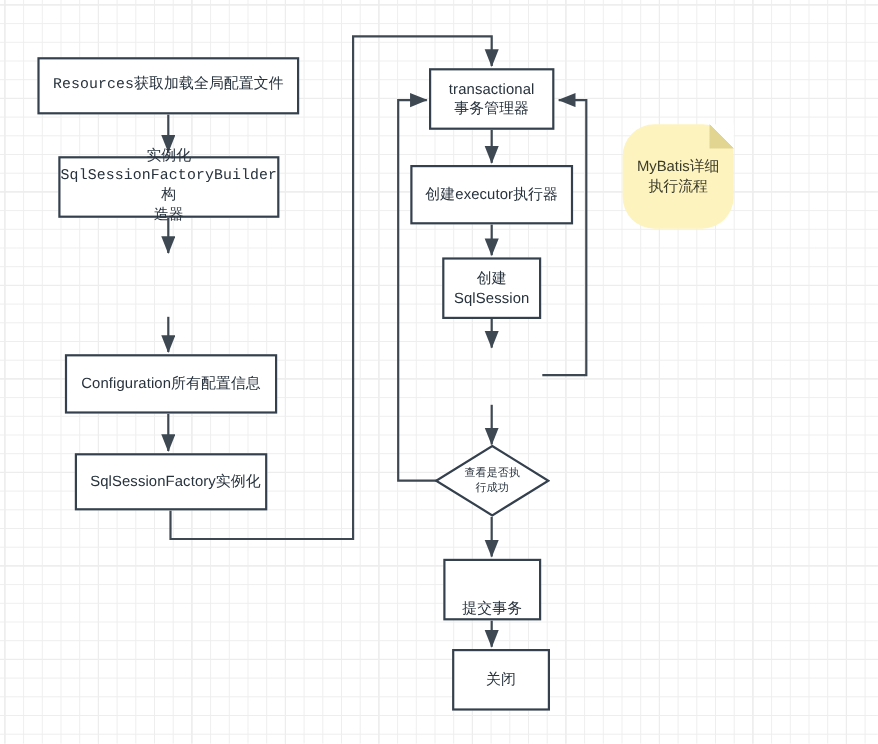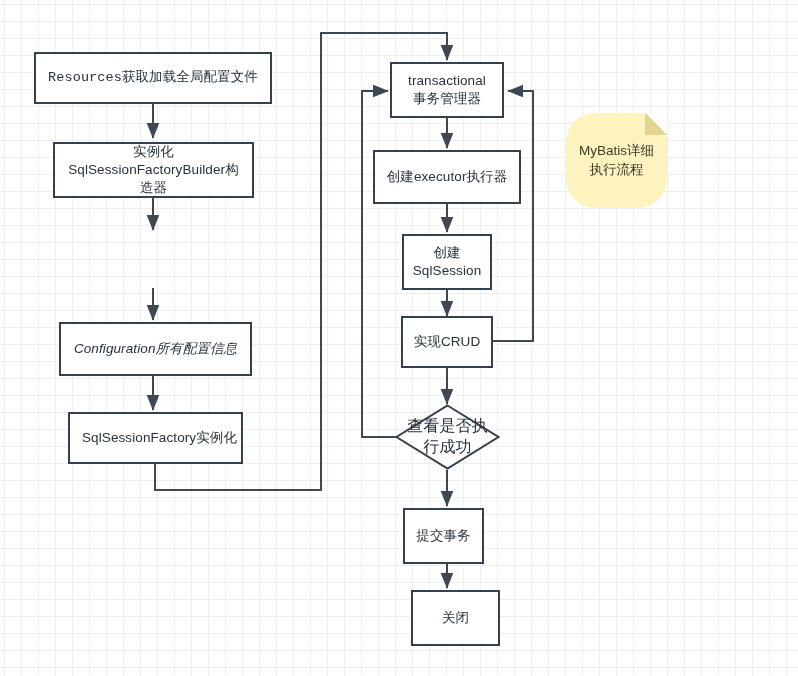--- a/index.html
+++ b/index.html
@@ -66,21 +66,21 @@
     left: 0;
     top: 0;
     width: 100%;
     height: 100%;
   }
   .diamond-label {
     position: relative;
     z-index: 2;
     white-space: pre-line;
     line-height: 1.3;
-    font-size: 16px;
+    font-size: 10px;
     color: #27323d;
   }
 
   .sticky {
     position: absolute;
     box-sizing: border-box;
     background: #fdf3bf;
     border: none;
     display: flex;
     align-items: center;
@@ -128,28 +128,28 @@
 
     <path d="M400,437 L362,437 L362,91 L388,91" stroke="#3d4852" stroke-width="2" fill="none" marker-end="url(#arrow)"></path>
 
     <path d="M493,341 L533,341 L533,91 L508,91" stroke="#3d4852" stroke-width="2" fill="none" marker-end="url(#arrow)"></path>
   </svg>
 
   <div class="node" style="left:34px; top:52px; width:238px; height:52px;font-family:Liberation Mono, monospace;">
     <span>Resources获取加载全局配置文件</span>
   </div>
 
-  <div class="node" style="left:53px; top:142px; width:201px; height:56px;">
+  <div class="node" style="left:53px; top:142px; width:201px; height:56px;font-family:Liberation Mono, monospace;">
     <span>实例化
 SqlSessionFactoryBuilder构
 造器</span>
   </div>
 
 
-  <div class="node" style="left:59px; top:322px; width:193px; height:54px;font-style:italic;">
+  <div class="node" style="left:59px; top:322px; width:193px; height:54px;">
     <span>Configuration所有配置信息</span>
   </div>
 
   <div class="node" style="left:68px; top:412px; width:175px; height:52px;padding-left:8px;">
     <span>SqlSessionFactory实例化</span>
   </div>
 
   <div class="node" style="left:390px; top:62px; width:114px; height:56px;">
     <span>transactional
 事务管理器</span>
@@ -157,33 +157,30 @@
 
   <div class="node" style="left:402px; top:234px; width:90px; height:56px;">
     <span>创建
 SqlSession</span>
   </div>
 
   <div class="node" style="left:373px; top:150px; width:148px; height:54px;">
     <span>创建executor执行器</span>
   </div>
 
-  <div class="node" style="left:401px; top:316px; width:92px; height:52px;">
-    <span>实现CRUD</span>
-  </div>
 
   <div class="node diamond-wrap" style="left:395px; top:404px; width:105px; height:66px;">
     <svg class="diamond-shape" viewBox="0 0 105 66" preserveAspectRatio="none">
       <polygon points="52.5,1.5 103.5,33 52.5,64.5 1.5,33" fill="#ffffff" stroke="#34404d" stroke-width="2"></polygon>
     </svg>
     <span class="diamond-label">查看是否执
 行成功</span>
   </div>
 
-  <div class="node" style="left:403px; top:508px; width:81px; height:56px;">
+  <div class="node" style="left:403px; top:508px; width:89px; height:56px;align-items:flex-end;">
     <span>提交事务</span>
   </div>
 
   <div class="node" style="left:403px; top:590px; width:89px; height:56px;margin-left:8px;">
     <span>关闭</span>
   </div>
 
   <div class="sticky" style="left:566px; top:113px; width:101px; height:95px;border-radius:29px;">
     <span class="fold"></span>
     <span>MyBatis详细

